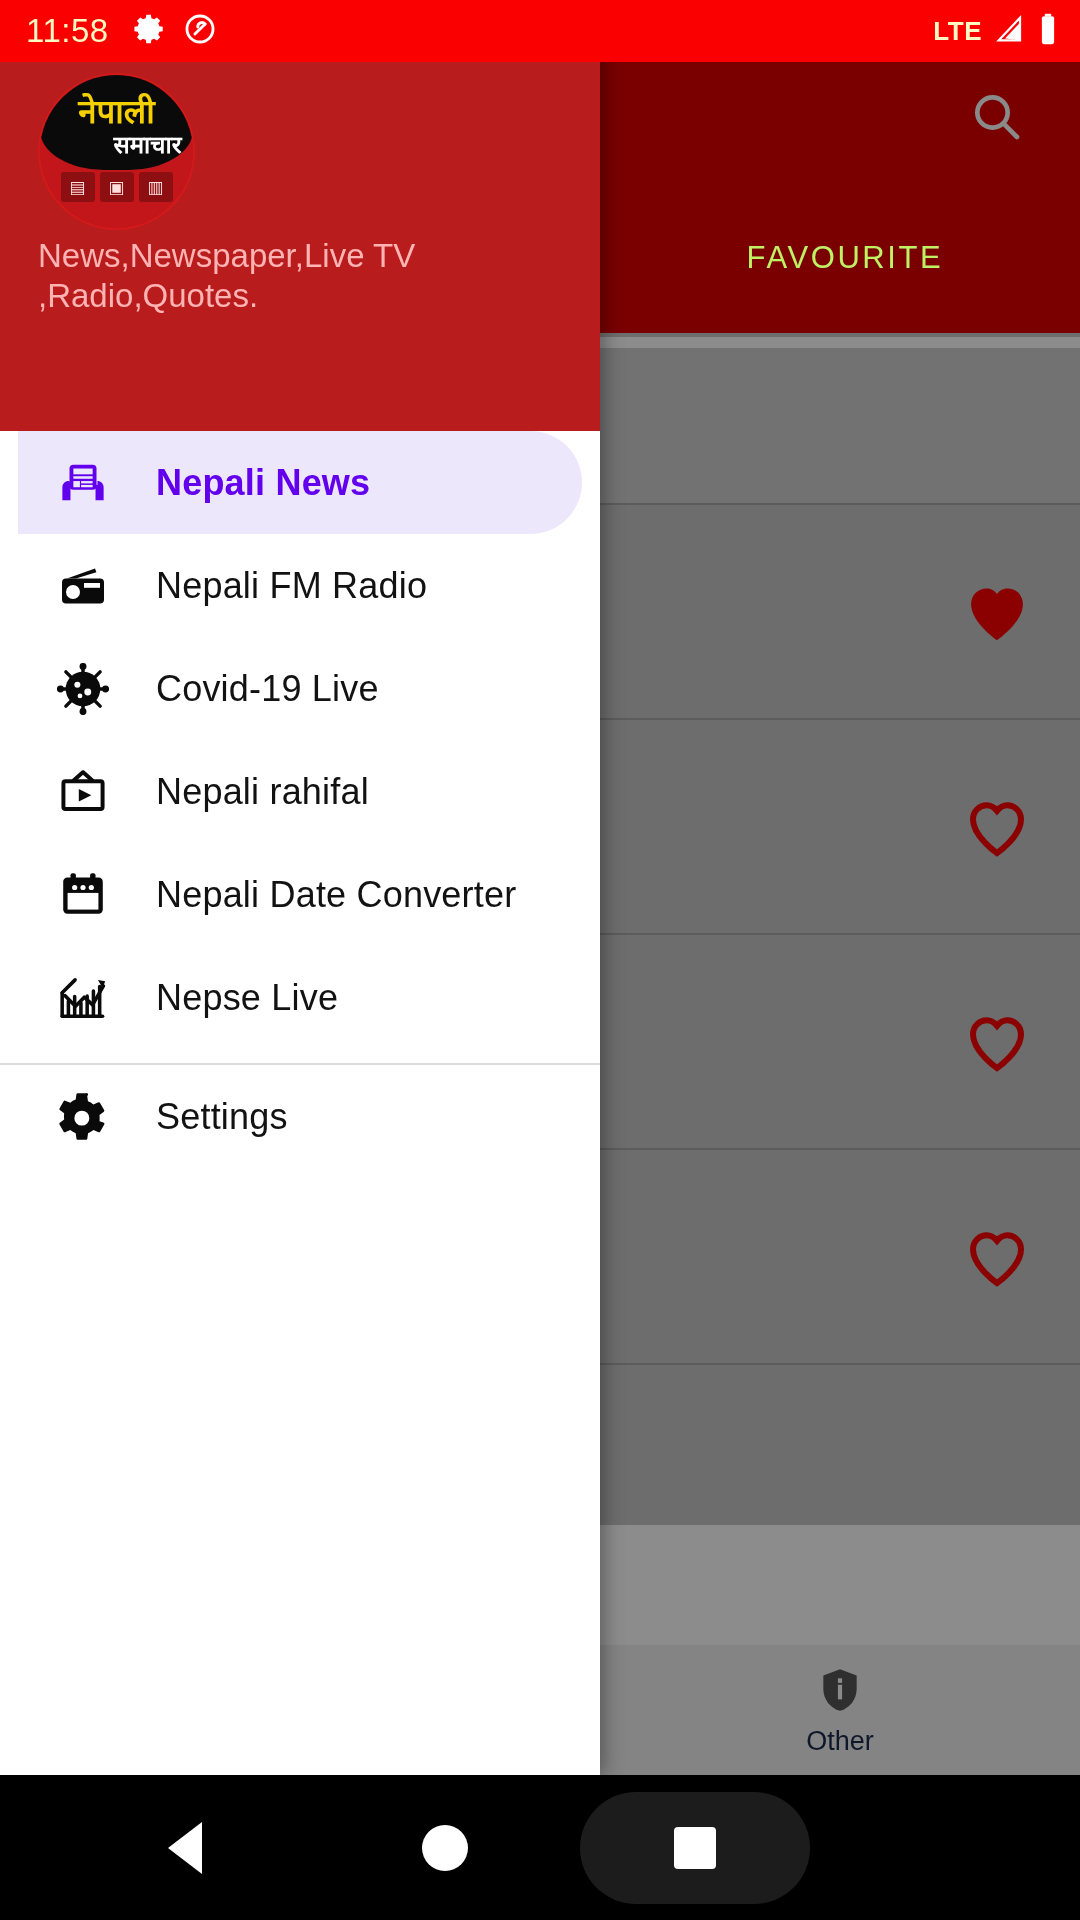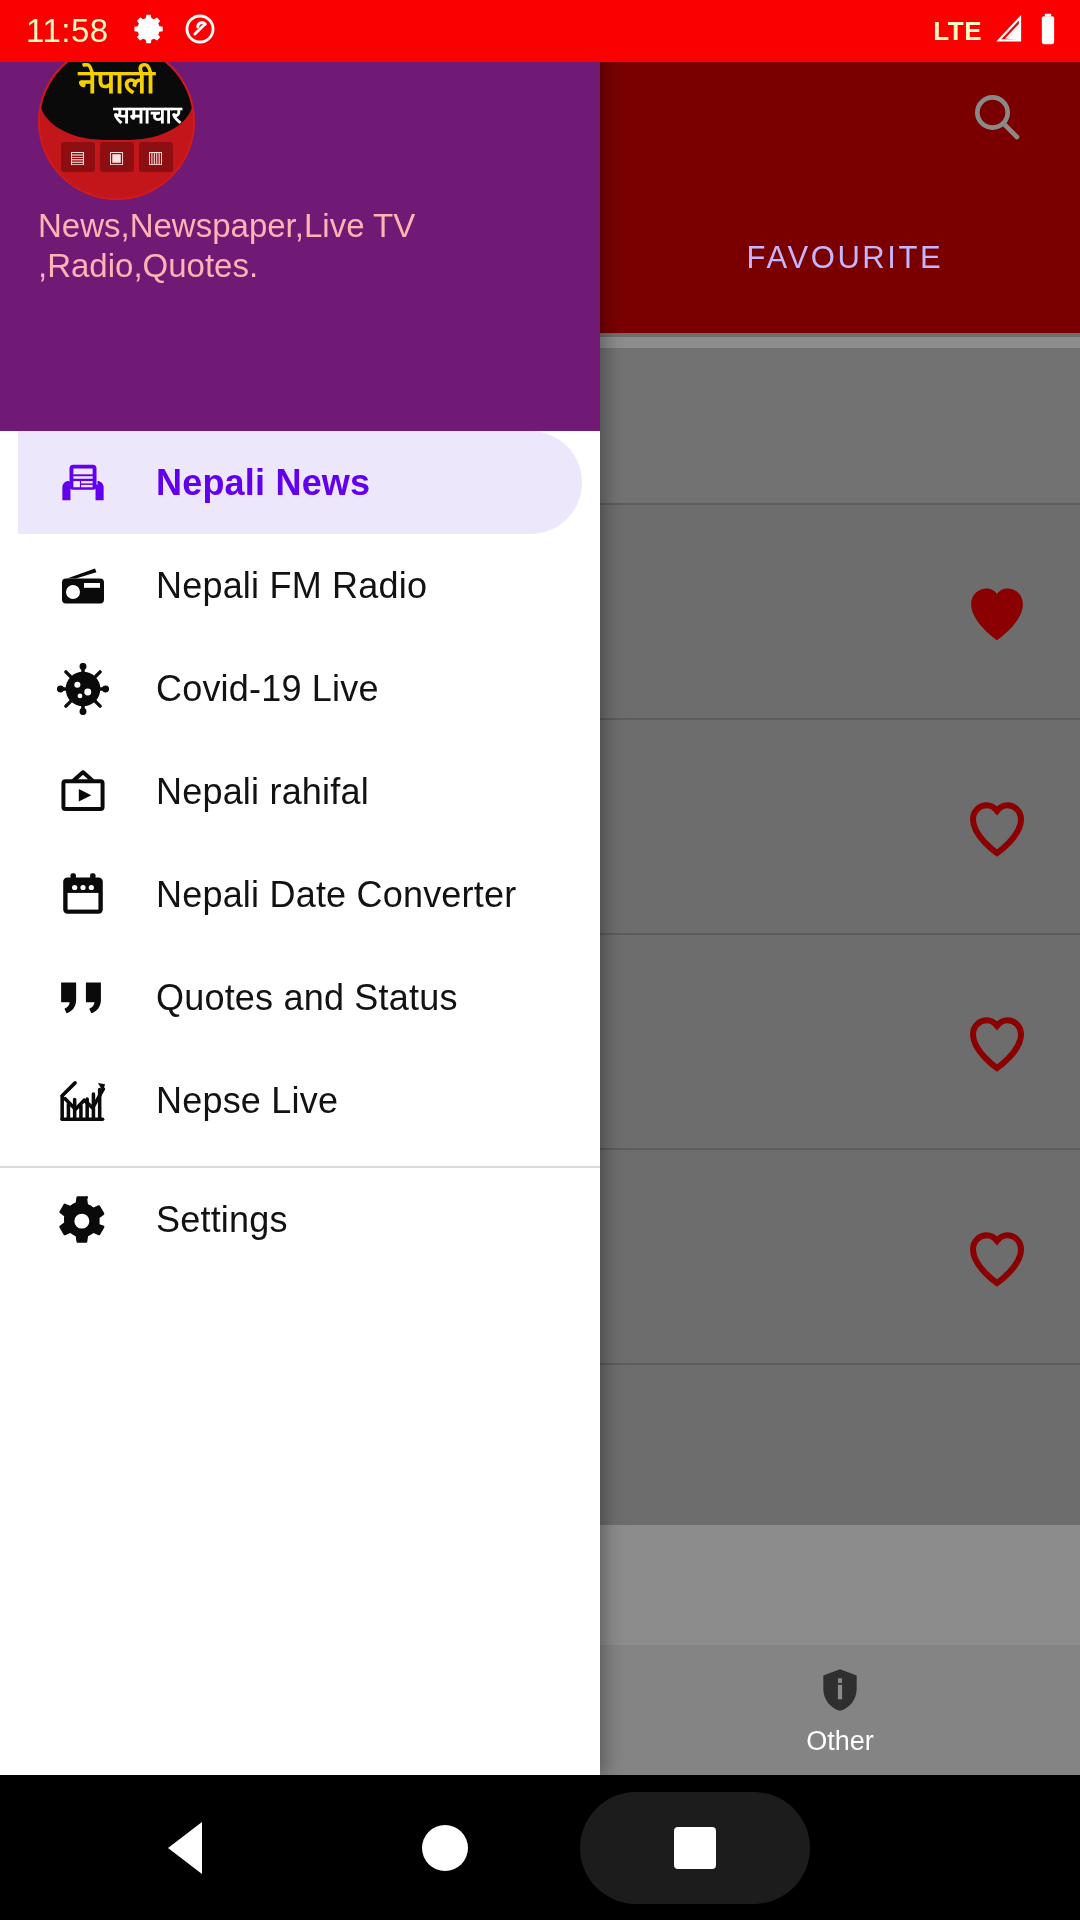--- a/index.html
+++ b/index.html
@@ -30,21 +30,21 @@
     background: #9b0000;
   }
   #bg-search-icon {
     position: absolute; right: 56px; top: 88px;
     width: 56px; height: 56px;
   }
   #bg-search-icon svg { display: block; }
   #bg-tab-favourite {
     position: absolute; left: 610px; top: 240px; width: 470px;
     text-align: center;
-    font-size: 31px; letter-spacing: 2.6px; color: #c4b5fd;
+    font-size: 31px; letter-spacing: 2.6px; color: #bef264;
   }
   #bg-tab-underline {
     position: absolute; left: 600px; top: 333px; right: 0; height: 4px;
     background: #6e6e6e;
   }
 
   .bg-card {
     position: absolute; left: 600px; right: 0;
     background: #6d6d6d;
     border-bottom: 2px solid #5c5c5c;
@@ -59,21 +59,21 @@
   .heart svg { display: block; width: 100%; height: 100%; }
 
   #bg-bottomnav {
     position: absolute; left: 600px; right: 0; bottom: 145px; height: 130px;
     background: #848484;
     display: flex; align-items: center; justify-content: center;
   }
   #bg-bottomnav .nav-item {
     display: flex; flex-direction: column; align-items: center; gap: 6px;
   }
-  #bg-bottomnav .nav-label { font-size: 27px; color: #ffffff; }
+  #bg-bottomnav .nav-label { font-size: 27px; color: #0f172a; }
 
   
   #statusbar {
     position: absolute; left: 0; top: 0; width: 1080px; height: 62px;
     background: #fb0000;
     display: flex; align-items: center;
     padding: 0 22px 0 26px;
     color: #fef9c3; z-index: 40;
   }
   #status-time { font-size: 33px; letter-spacing: 0.5px; }
@@ -85,22 +85,22 @@
   #drawer {
     position: absolute; left: 0; top: 0;
     width: 600px; height: 1775px;
     background: #ffffff; z-index: 30;
     box-shadow: 4px 0 18px rgba(0,0,0,0.35);
     overflow: hidden;
   }
   #drawer-header {
     position: relative;
     height: 431px;
-    background: #701a75;
-    padding: 43px 38px 0 38px;
+    background: #b91c1c;
+    padding: 73px 38px 0 38px;
   }
   #drawer-logo {
     width: 157px; height: 157px; border-radius: 50%;
     position: relative; overflow: hidden;
     background: #c2161b;
     border: 2px solid #d31a1a;
   }
   .logo-top {
     position: absolute; left: 0; top: 0; width: 100%; height: 62%;
     background: #0b0a0a; border-radius: 50% 50% 42% 42%;
@@ -343,29 +343,20 @@
             <rect x="4.6" y="11" width="14.8" height="8" fill="#ffffff"></rect>
             <circle cx="8" cy="8.4" r="1.25" fill="#ffffff"></circle>
               <circle cx="12" cy="8.4" r="1.25" fill="#ffffff"></circle>
               <circle cx="16" cy="8.4" r="1.25" fill="#ffffff"></circle>
           </svg>
         </span>
         <span class="menu-label">Nepali Date Converter</span>
       </div>
 
 
-      <div class="menu-item">
-        <span class="menu-icon">
-          <svg width="50" height="42" viewBox="0 0 24 18" fill="#0a0a0a">
-            <path d="M1.5 1.5h7.2v8.4c0 3.2-1.8 5.4-4.6 6.4l-1-2.1c1.6-.8 2.4-1.8 2.5-3.2H1.5z"></path>
-            <path d="M13.4 1.5h7.2v8.4c0 3.2-1.8 5.4-4.6 6.4l-1-2.1c1.6-.8 2.4-1.8 2.5-3.2h-4.1z"></path>
-          </svg>
-        </span>
-        <span class="menu-label">Quotes and Status</span>
-      </div>
 
 
       <div class="menu-item">
         <span class="menu-icon">
           <svg width="54" height="50" viewBox="0 0 24 24" fill="none" stroke="#0a0a0a" stroke-width="1.7">
             <path d="M2 9.5L8.2 3.3" stroke-linecap="round"></path>
             <path d="M2 20.6V9.6M5 20.6v-7.2M8 20.6v-9.3M11 20.6v-6.2M14 20.6v-9.5M17 20.6v-12M20 20.6V6.5" stroke-linecap="round"></path>
             <path d="M2 20.8h19.4" stroke-linecap="round"></path>
             <path d="M3.4 10.9l5 5.1 4.2-4.4 4 3.7 5.2-9.1" stroke-linecap="round" stroke-linejoin="round"></path>
             <polygon points="19.2,3.4 22.6,4 21.5,7.4" fill="#0a0a0a" stroke="none"></polygon>

